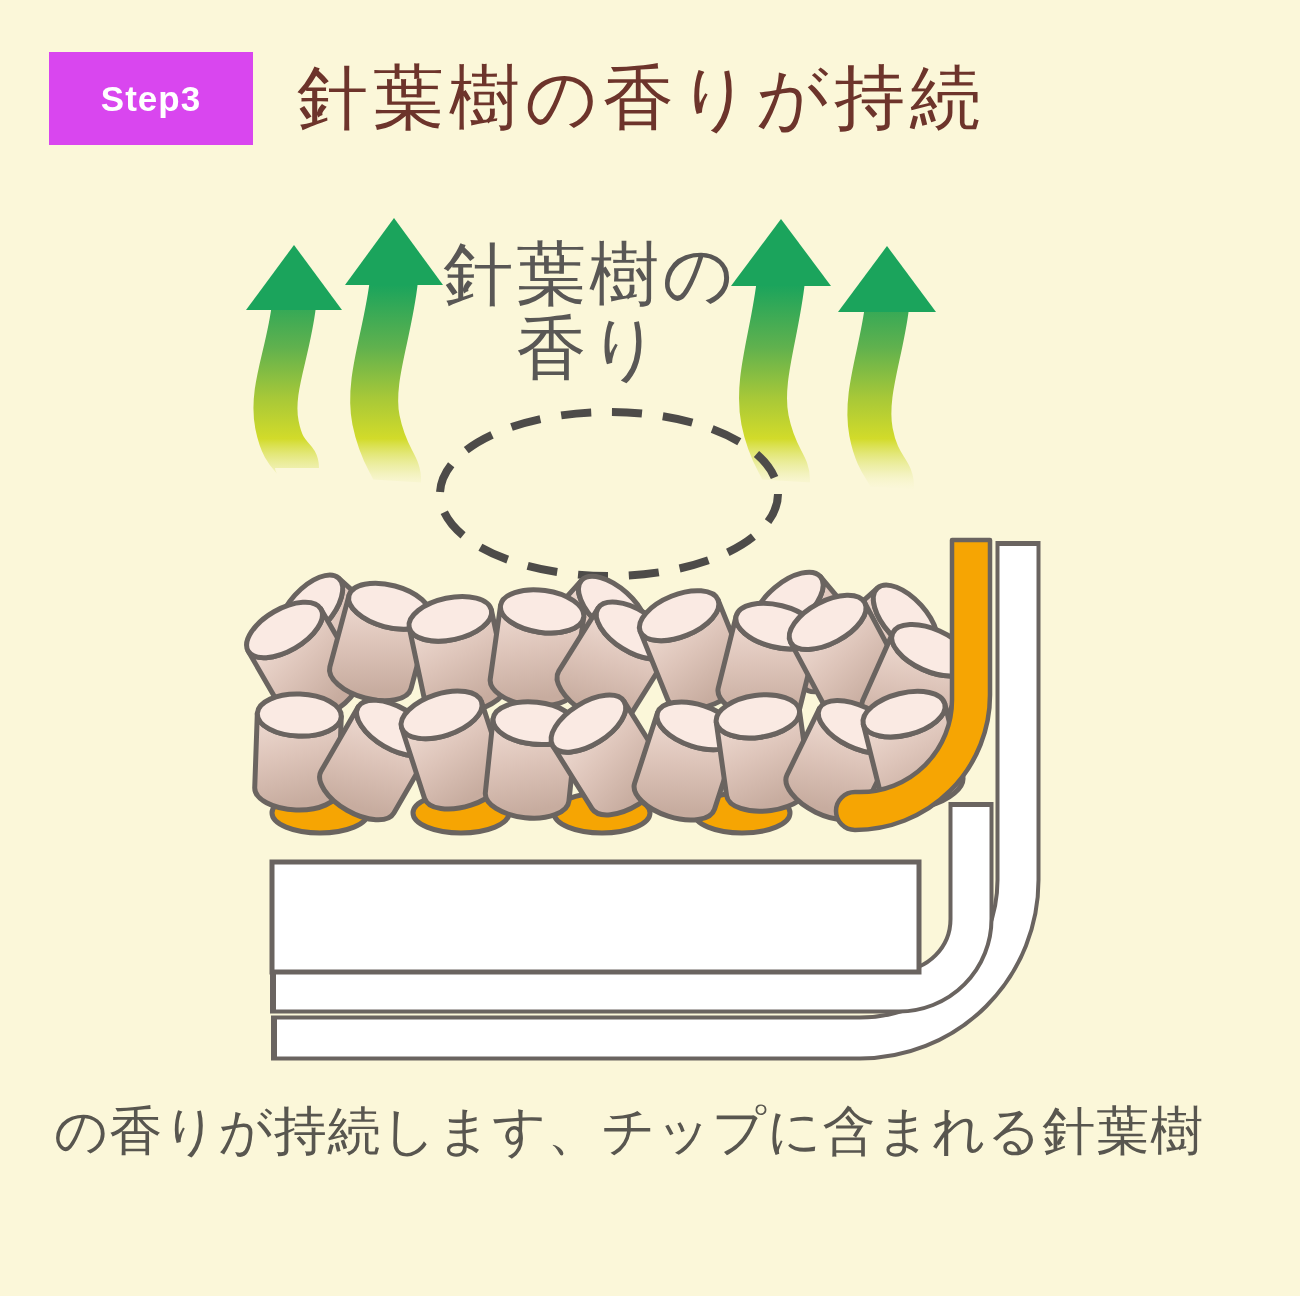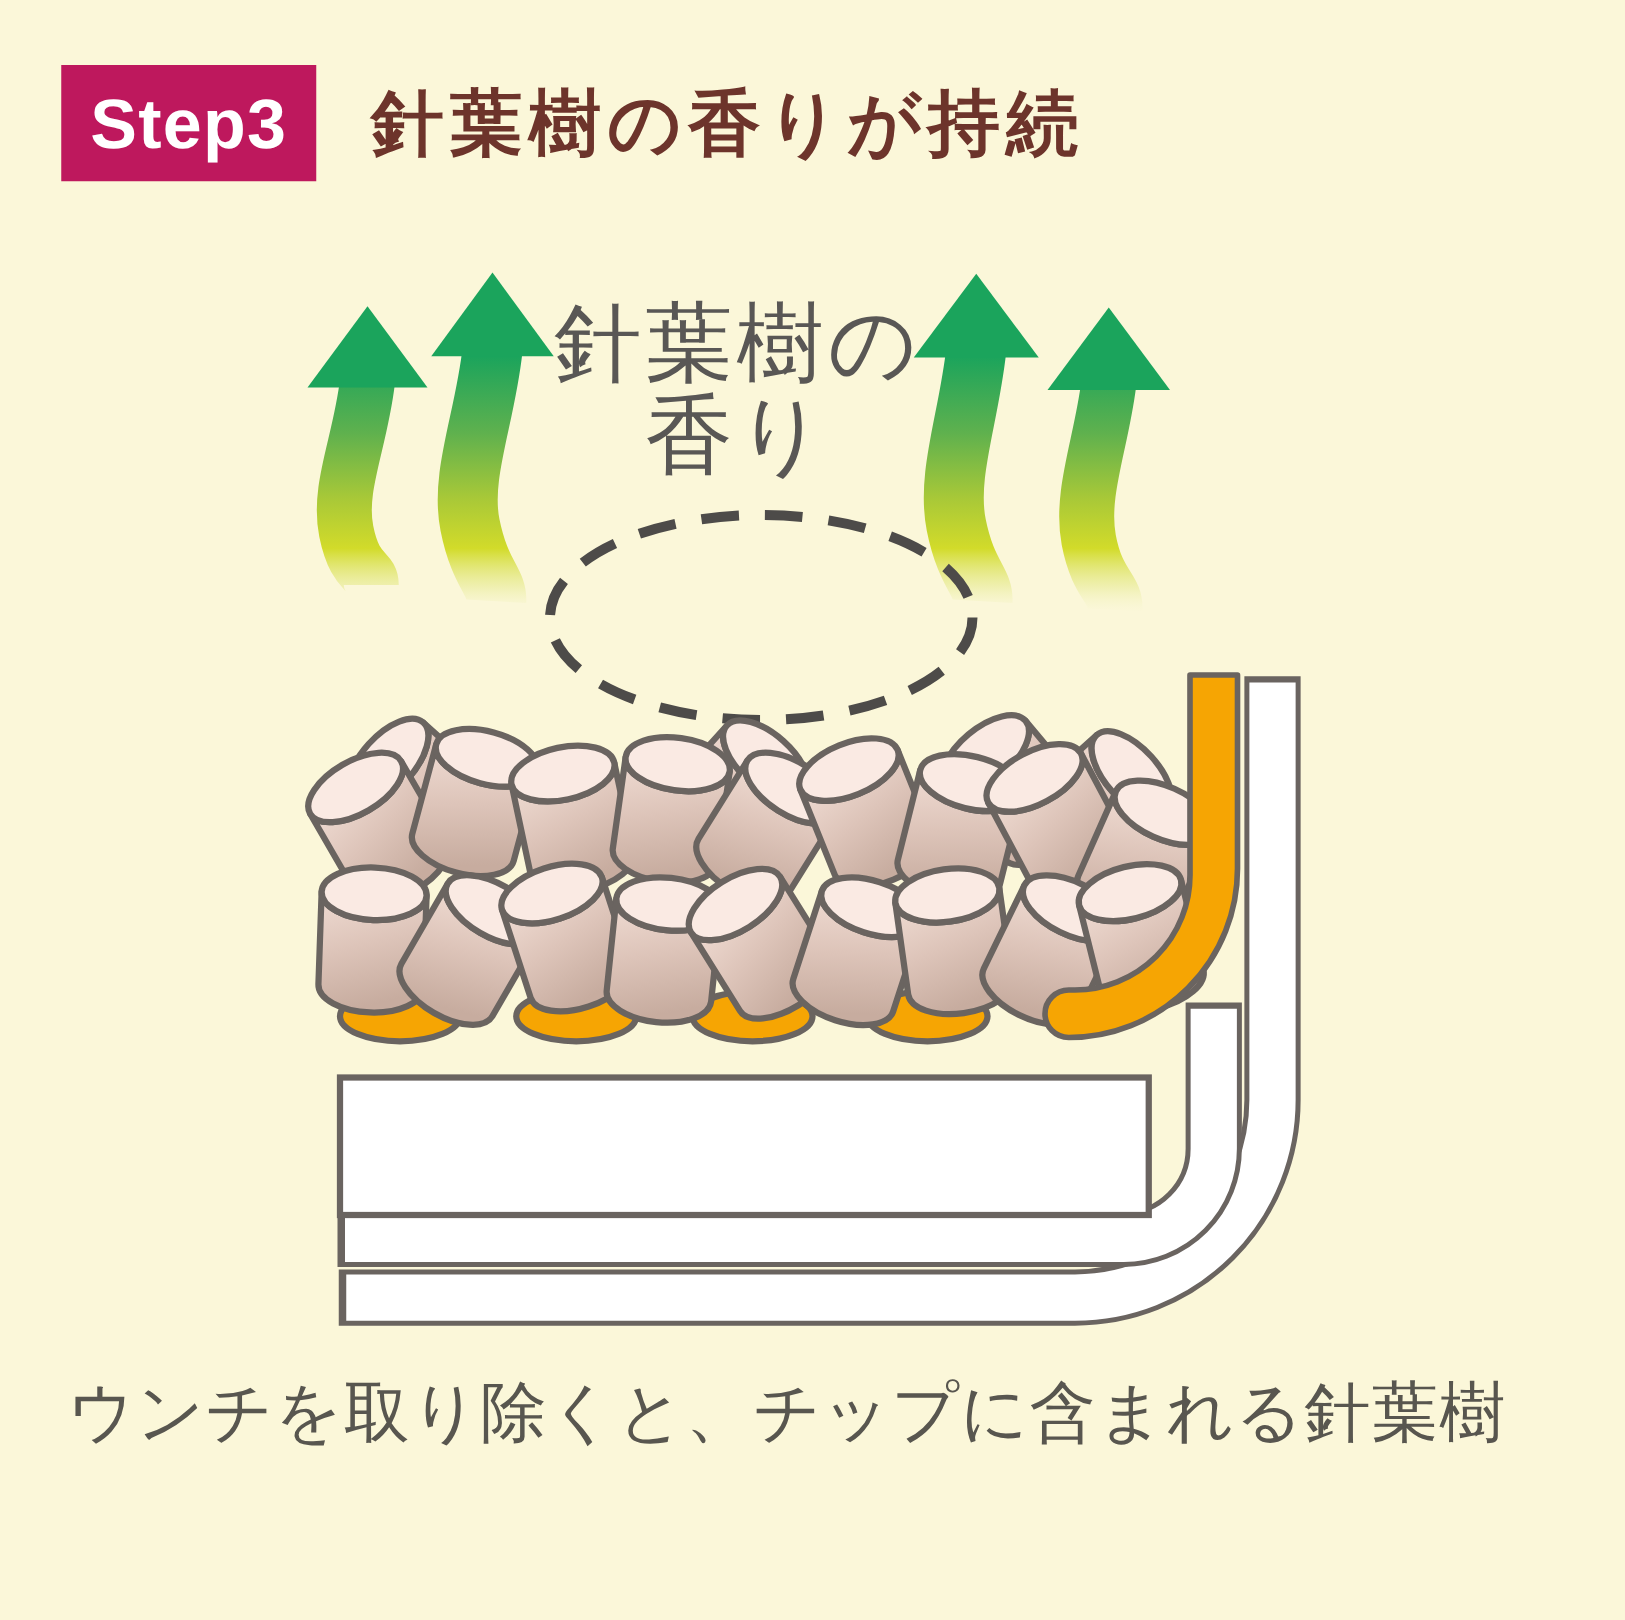--- a/index.html
+++ b/index.html
@@ -10,26 +10,26 @@
     background:#FBF7D9;
     overflow:hidden;
   }
   .stage svg{position:absolute;left:0;top:0;}
   .header-row{
     position:absolute;left:49px;top:52px;right:30px;height:93px;
     display:flex;align-items:center;gap:44px;
   }
   .step-badge{
     width:204px;height:93px;flex:0 0 auto;
-    background:#be185d;color:#FFFFFF;
+    background:#d946ef;color:#FFFFFF;
     display:flex;align-items:center;justify-content:center;
-    font-weight:bold;font-size:56px;letter-spacing:1px;
+    font-weight:bold;font-size:35px;letter-spacing:1px;
   }
   .page-title{
-    color:#6D342B;font-weight:bold;font-size:58px;letter-spacing:5px;
+    color:#6D342B;font-weight:normal;font-size:71px;letter-spacing:5px;
     white-space:nowrap;
   }
   .scent-label{
     position:absolute;left:380px;top:237px;width:420px;
     text-align:center;color:#595755;font-size:70px;line-height:74px;
     letter-spacing:3px;white-space:nowrap;
   }
   .caption{
     position:absolute;left:54px;top:1092px;width:1220px;
     color:#58564F;font-size:53px;line-height:77px;letter-spacing:1px;
@@ -136,16 +136,16 @@
     </div>
     <div class="page-title">針葉樹の香りが持続</div>
   </div>
 
   <div class="scent-label">
     <div>針葉樹の</div>
     <div>香り</div>
   </div>
 
   <div class="caption">
-    <div>ウンチを取り除くと、チップに含まれる針葉樹</div>
+    <div>の香りが持続します、チップに含まれる針葉樹</div>
   </div>
 
 </div>
 
 </body></html>

